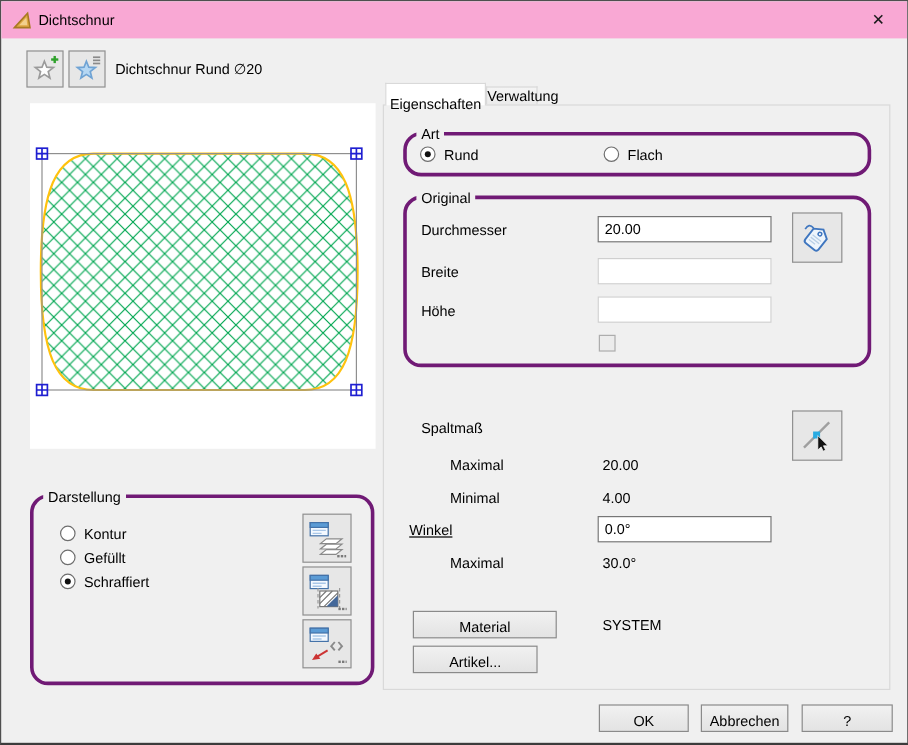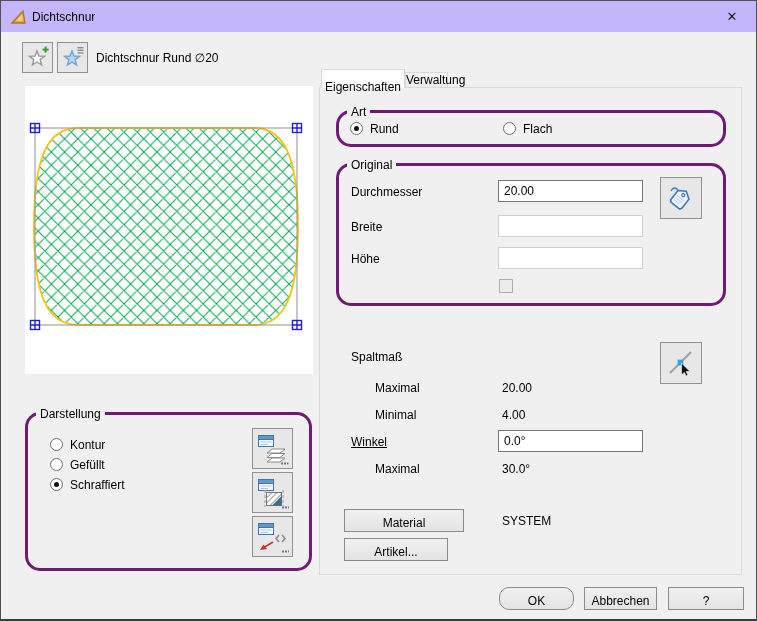--- a/index.html
+++ b/index.html
@@ -3,21 +3,21 @@
 <meta charset="utf-8">
 <style>
   html,body { margin:0; padding:0; background:#c8c8c8; }
   * { box-sizing:border-box; }
   .window {
     position:relative; width:757px; height:621px;
     background:#f0f0f0; border:1px solid #4f4f4f; border-bottom:2px solid #3c3c3c;
     font-family:"Liberation Sans", sans-serif; font-size:12px; color:#000;
     overflow:hidden;
   }
-  .titlebar { position:absolute; left:0; top:0; width:100%; height:31px; background:#c4b5fd; }
+  .titlebar { position:absolute; left:0; top:0; width:100%; height:31px; background:#f9a8d4; }
   .title-text { position:absolute; left:31px; top:9px; font-size:12px; }
   .app-icon { position:absolute; left:9px; top:7px; }
   .close-btn { position:absolute; right:0; top:0; width:48px; height:31px; display:flex; align-items:center; justify-content:center; font-size:13px; color:#1a1a1a; cursor:default; }
   .lbl { position:absolute; white-space:nowrap; line-height:14px; }
   .icon-btn { position:absolute; background:#e7e7e7; border:1px solid #919191; display:flex; align-items:center; justify-content:center; padding:0; }
   .field { position:absolute; width:145px; height:22px; border:1px solid #767676; background:#fff; font-family:"Liberation Sans",sans-serif; font-size:12px; padding:0 5px; }
   .field.disabled { border-color:#cfcfcf; }
   .groupbox { position:absolute; border:3px solid #701a75; border-radius:15px; }
   .gb-legend { position:absolute; top:-8px; left:8px; background:#f0f0f0; padding:0 4px; font-size:12px; line-height:15px; }
   .radio { position:absolute; width:13px; height:13px; border:1px solid #6e6e6e; border-radius:50%; background:#fff; }
@@ -187,26 +187,26 @@
     <svg width="30" height="30" viewBox="0 0 30 30">
       <path d="M4,25 L25,4" stroke="#9f9f9f" stroke-width="2" fill="none"></path>
       <rect x="11.6" y="11.6" width="5.8" height="5.8" fill="#29abe2"></rect>
       <polygon points="15.5,15 15.5,27 18.3,24.4 20,28 22,27.1 20.2,23.5 24,23.5" fill="#111" stroke="#fff" stroke-width="0.6"></polygon>
     </svg>
   </button>
   <span class="lbl" style="left:374px; top:380px;">Maximal</span>
   <span class="lbl value-text" style="left:501px; top:380px;">20.00</span>
   <span class="lbl" style="left:374px; top:407px;">Minimal</span>
   <span class="lbl value-text" style="left:501px; top:407px;">4.00</span>
-  <span class="lbl" style="left:350px; top:434px;text-decoration:underline;">Winkel</span>
+  <span class="lbl" style="left:340px; top:434px;text-decoration:underline;">Winkel</span>
   <input class="field" style="left: 497px; top: 429px;" value="0.0°">
   <span class="lbl" style="left:374px; top:461px;">Maximal</span>
   <span class="lbl value-text" style="left:501px; top:461px;">30.0°</span>
 
   <button class="btn" style="left:343px; top:508px; width:120px; height:23px;">Material</button>
   <span class="lbl" style="left:501px; top:513px;">SYSTEM</span>
   <button class="btn" style="left:343px; top:537px; width:104px; height:23px;">Artikel...</button>
 
-  <button class="btn" style="left:498px; top:586px; width:75px; height:23px;border-radius:10px;">OK</button>
+  <button class="btn" style="left:498px; top:586px; width:75px; height:23px;">OK</button>
   <button class="btn" style="left:583px; top:586px; width:73px; height:23px;">Abbrechen</button>
   <button class="btn" style="left:667px; top:586px; width:76px; height:23px;">?</button>
 
 </div>
 
 </body></html>

